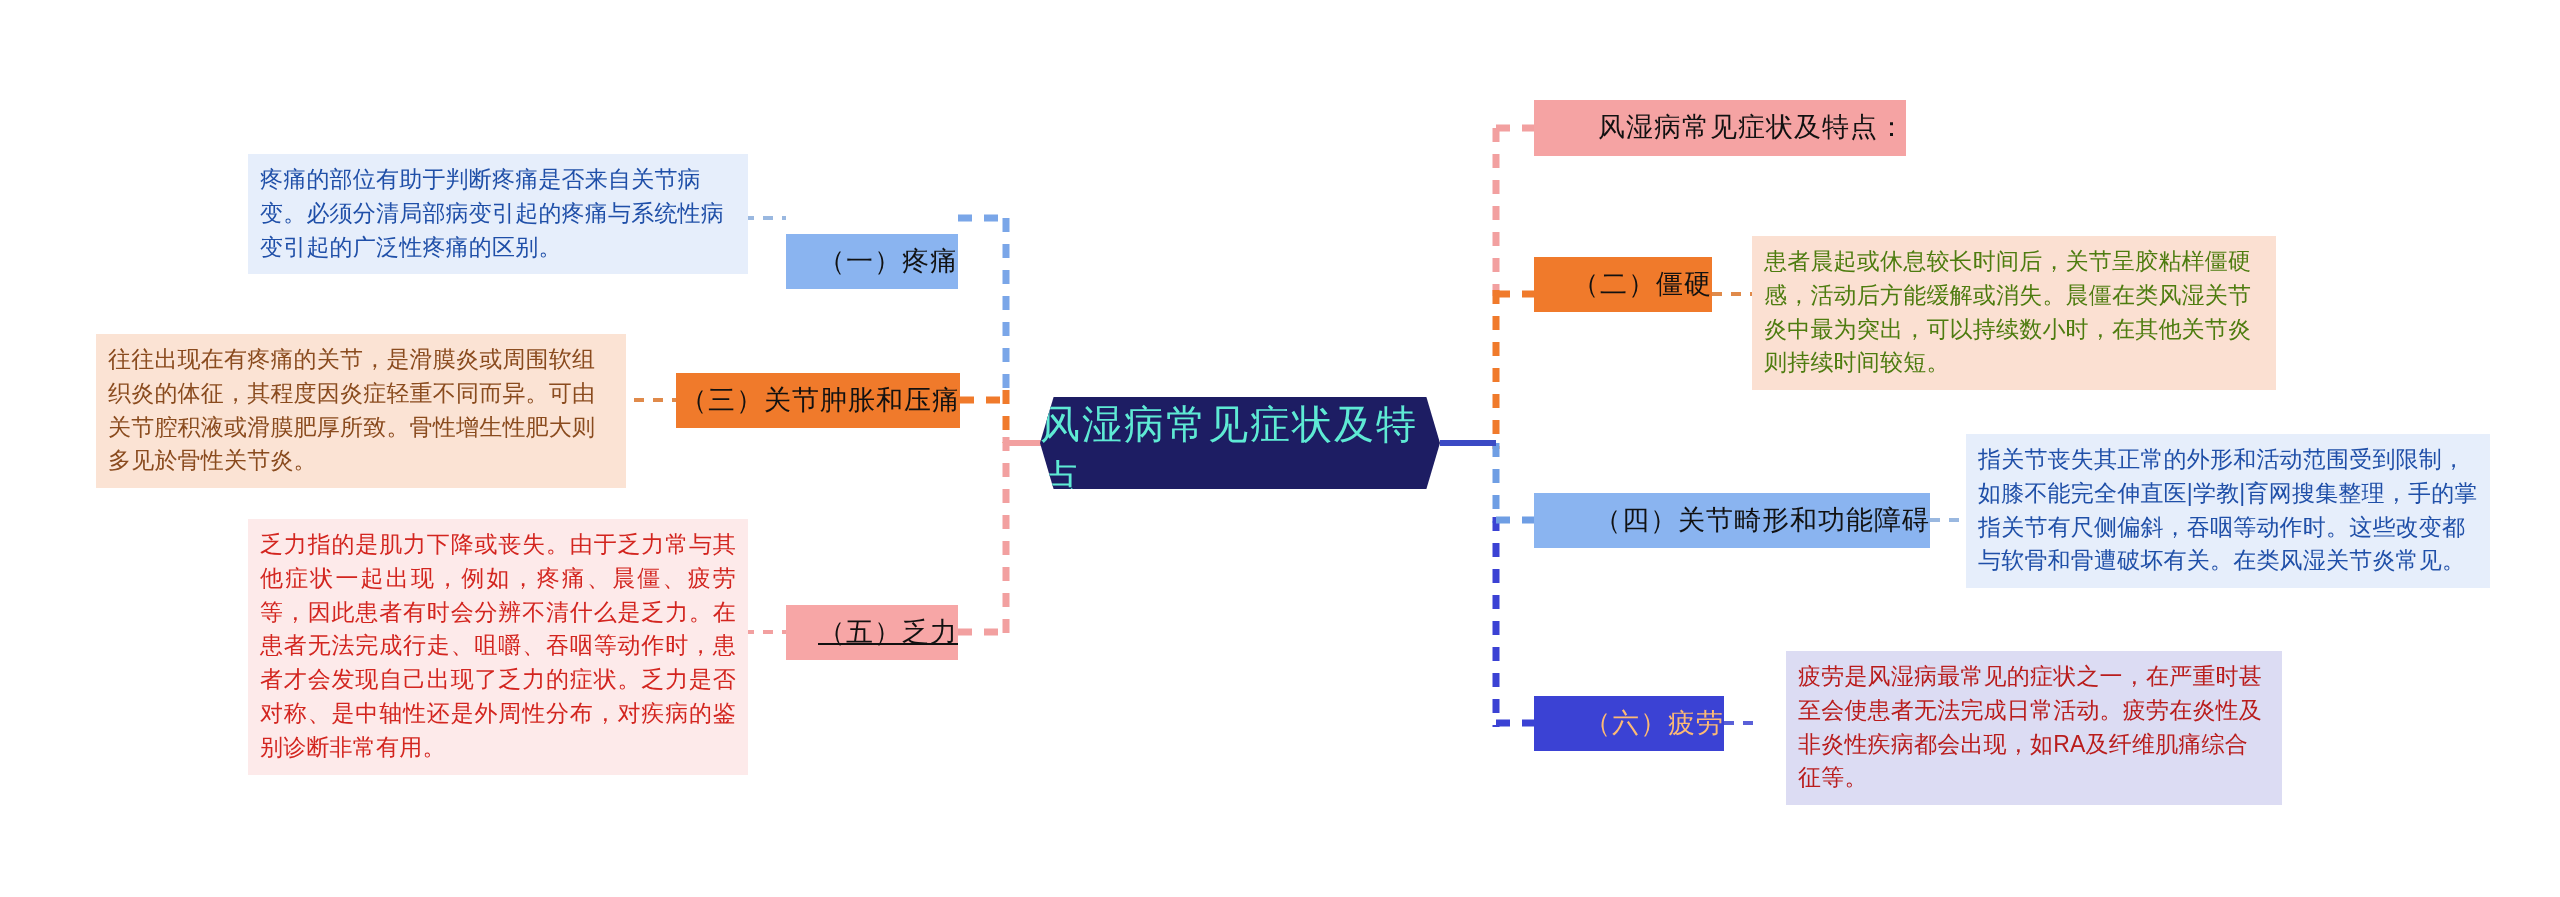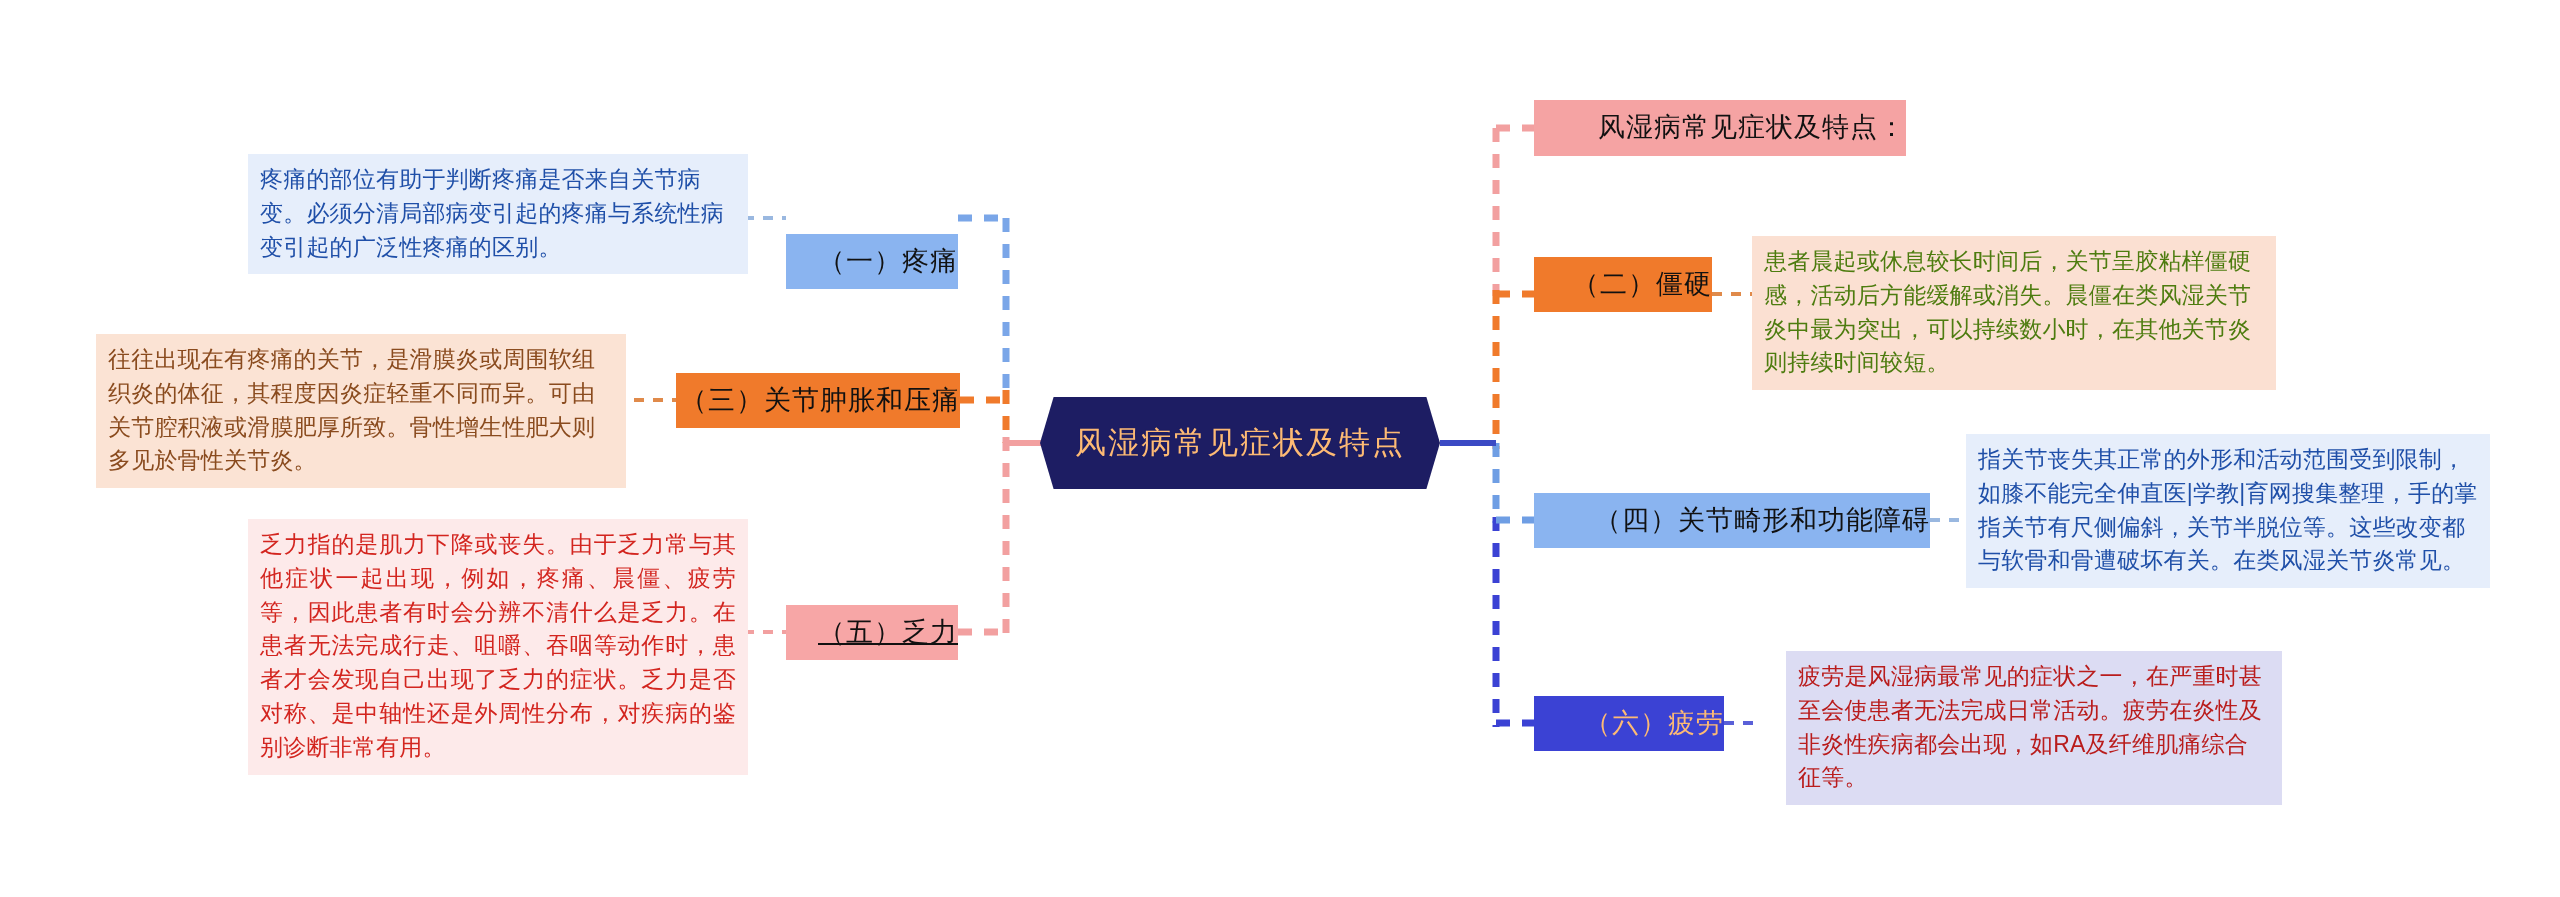--- a/index.html
+++ b/index.html
@@ -21,24 +21,24 @@
     position:absolute;
     box-sizing:border-box;
     display:flex;align-items:center;justify-content:flex-end;
     white-space:nowrap;
     letter-spacing:1px;
     line-height:1.1;
   }
 
   .center-node{
     position:absolute;
-    display:flex;align-items:center;justify-content:center;
+    display:flex;align-items:flex-start;justify-content:center;
     background:#1d1d63;
-    color:#fdba74;
-    font-size:31px;
+    color:#5eead4;
+    font-size:40px;
     letter-spacing:2px;
     -webkit-clip-path:polygon(3.4% 0,96.6% 0,100% 50%,96.6% 100%,3.4% 100%,0 50%);
     clip-path:polygon(3.4% 0,96.6% 0,100% 50%,96.6% 100%,3.4% 100%,0 50%);
     text-shadow:0 0 1px #1d1d63;
   }
 
   
   .desc{
     position:absolute;
     box-sizing:border-box;
@@ -136,21 +136,21 @@
     <span>（二）僵硬</span>
   </div>
   <div class="desc d-peach2" style="left:1752px;top:236px;width:524px;font-size:23px;">
     <span>患者晨起或休息较长时间后，关节呈胶粘样僵硬感，活动后方能缓解或消失。晨僵在类风湿关节炎中最为突出，可以持续数小时，在其他关节炎则持续时间较短。</span>
   </div>
 
   <div class="node c-blue-mid" style="left:1534px;top:493px;width:396px;height:55px;font-size:27px;">
     <span>（四）关节畸形和功能障碍</span>
   </div>
   <div class="desc d-paleblue2" style="left:1966px;top:434px;width:524px;font-size:23px;">
-    <span>指关节丧失其正常的外形和活动范围受到限制，如膝不能完全伸直医|学教|育网搜集整理，手的掌指关节有尺侧偏斜，关节半脱位等。这些改变都与软骨和骨遭破坏有关。在类风湿关节炎常见。</span>
+    <span>指关节丧失其正常的外形和活动范围受到限制，如膝不能完全伸直医|学教|育网搜集整理，手的掌指关节有尺侧偏斜，吞咽等动作时。这些改变都与软骨和骨遭破坏有关。在类风湿关节炎常见。</span>
   </div>
 
   <div class="node c-indigo" style="left:1534px;top:696px;width:190px;height:55px;font-size:27px;">
     <span>（六）疲劳</span>
   </div>
   <div class="desc d-lavender" style="left:1762px;top:651px;width:496px;font-size:23px;">
     <span>疲劳是风湿病最常见的症状之一，在严重时甚至会使患者无法完成日常活动。疲劳在炎性及非炎性疾病都会出现，如RA及纤维肌痛综合征等。</span>
   </div>
 
 </div>

